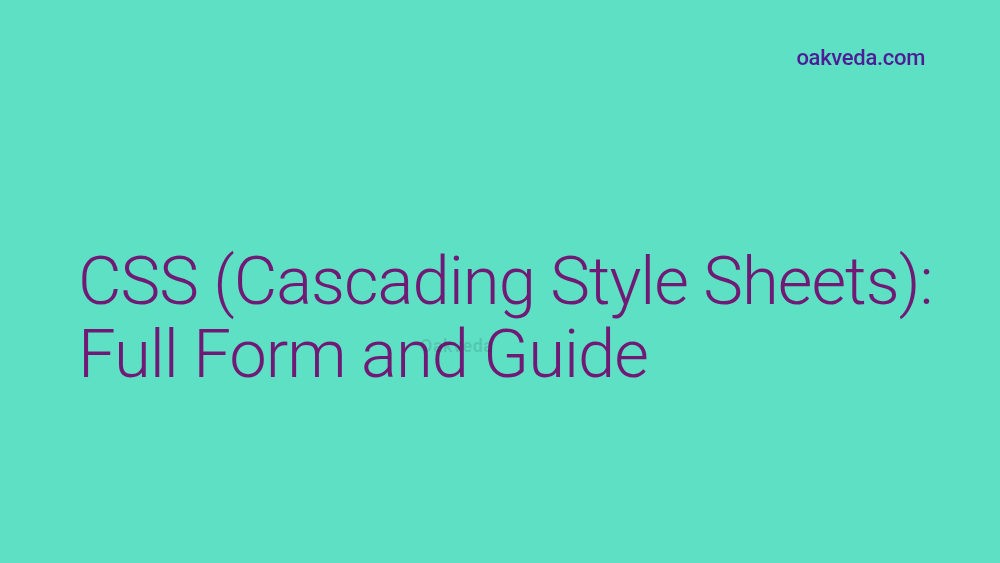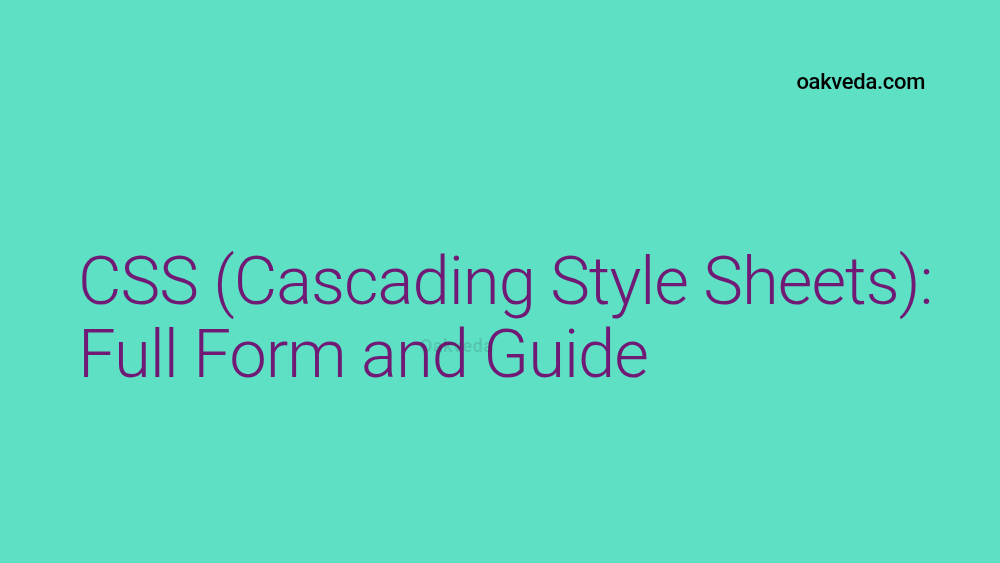--- a/index.html
+++ b/index.html
@@ -14,23 +14,22 @@
       font-family: -apple-system, BlinkMacSystemFont, 'Segoe UI', Roboto, Helvetica, Arial, sans-serif;
       position: relative;
       overflow: hidden;
     }
     .brand {
       position: absolute;
       top: 45px;
       right: 75px;
       font-size: 22px;
       font-weight: 500;
-      color: #000000;
+      color: #4c1d95;
       letter-spacing: -0.3px;
-      margin-top: 24px;
     }
     .title {
       position: absolute;
       top: 245px;
       left: 78px;
       right: 48px;
       font-size: 67px;
       font-weight: 300;
       color: #701a75;
       line-height: 1.09;

